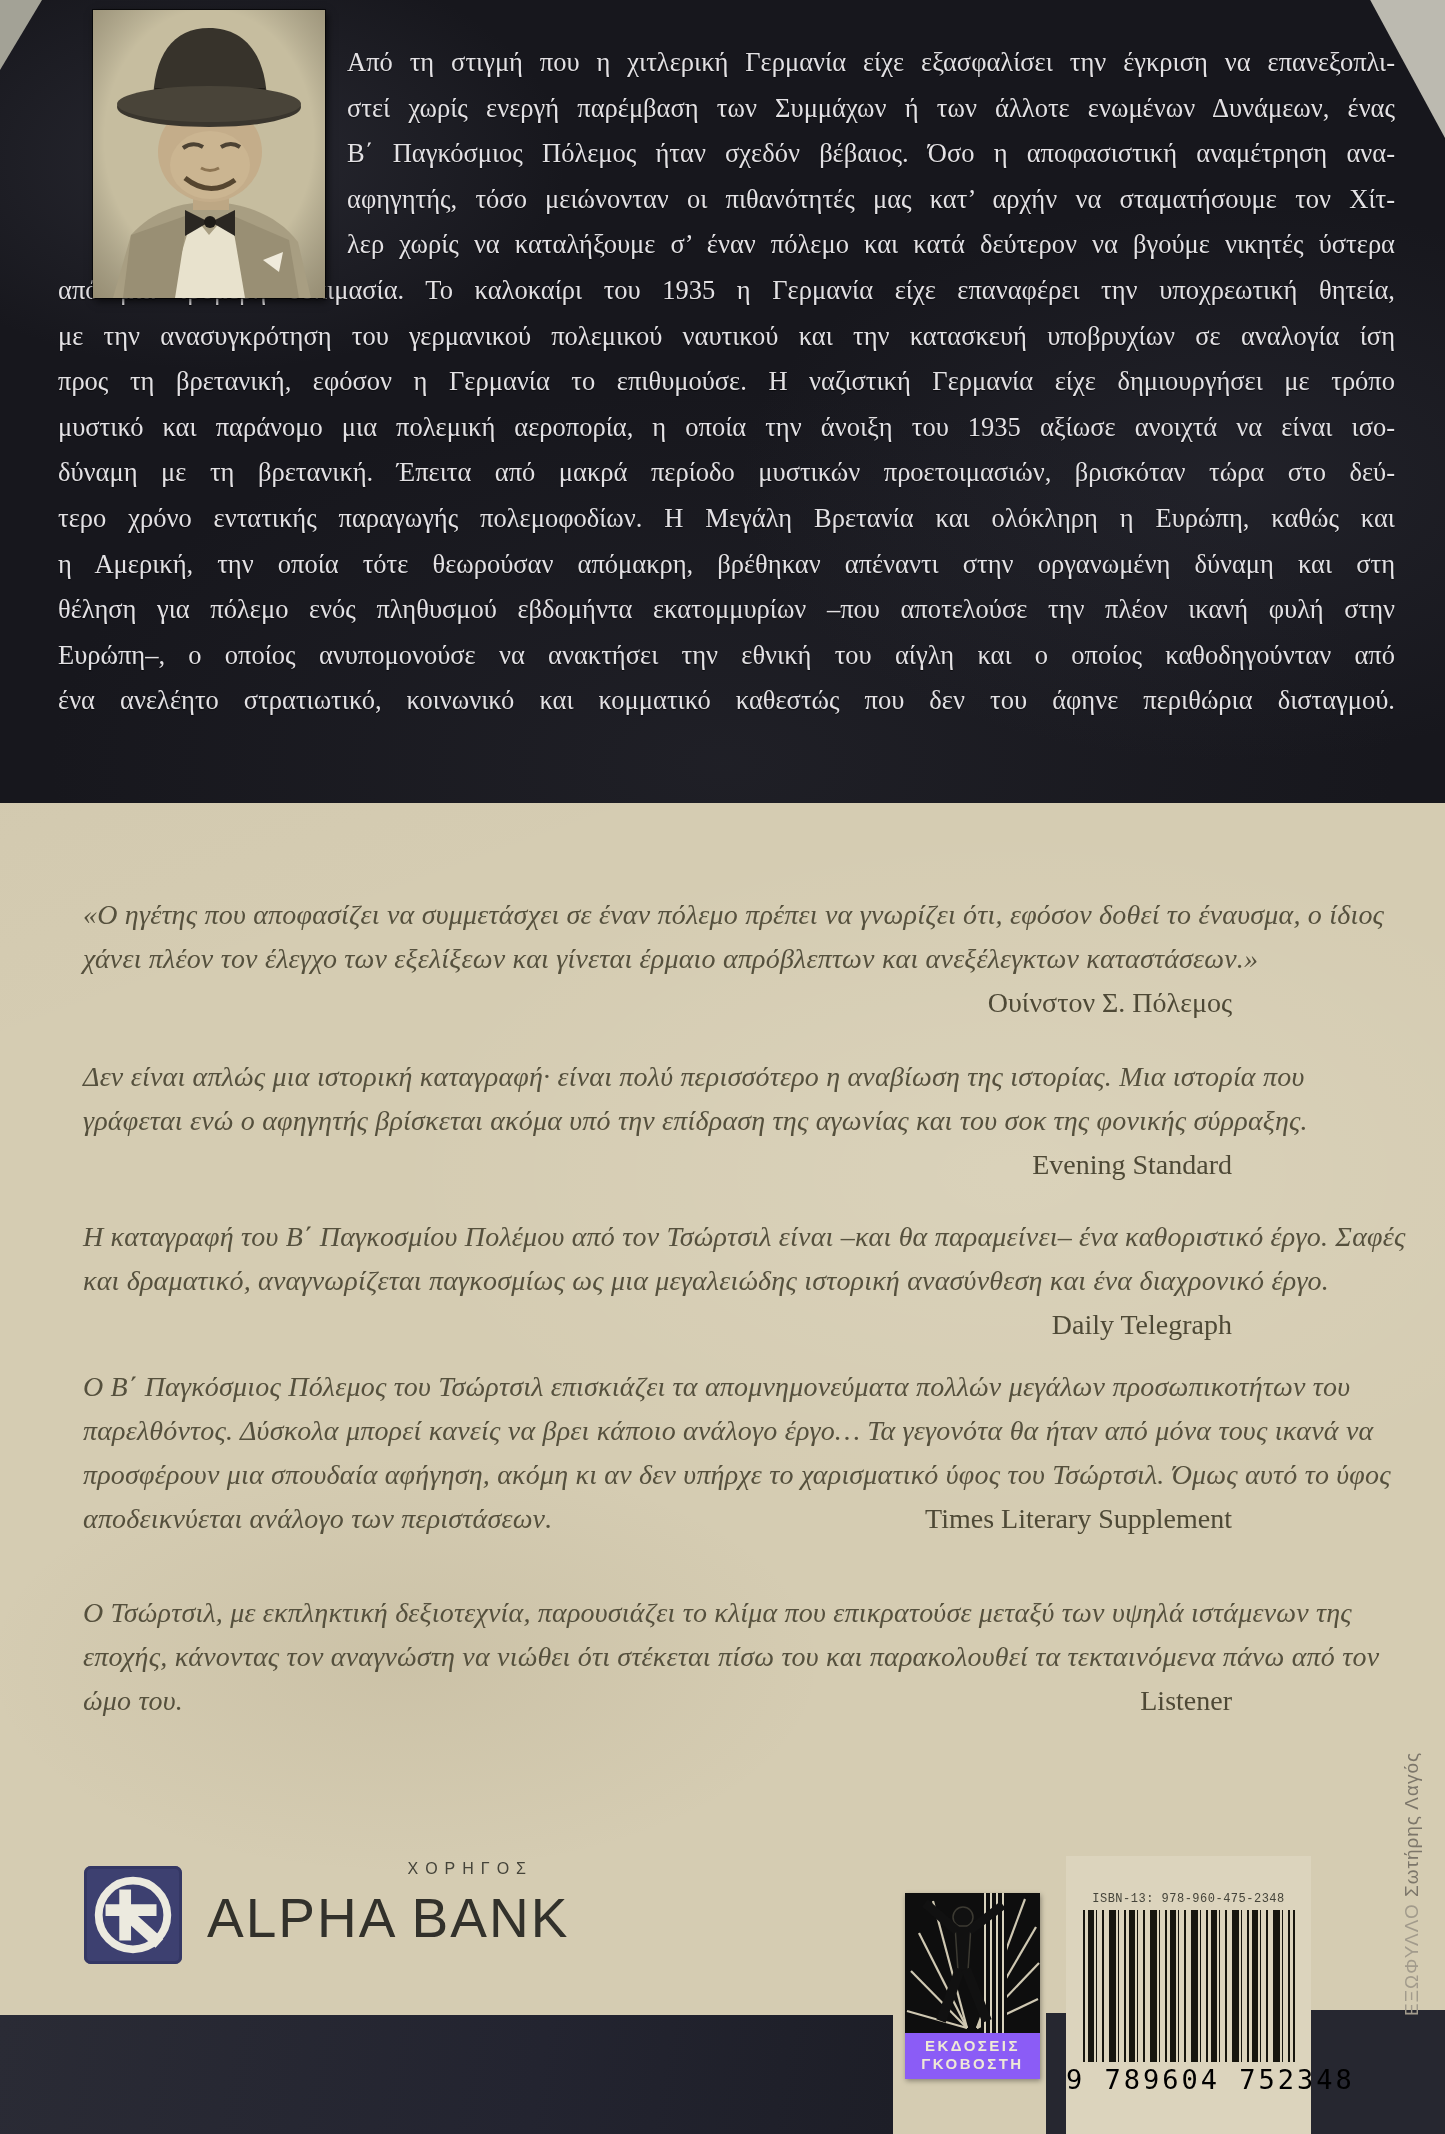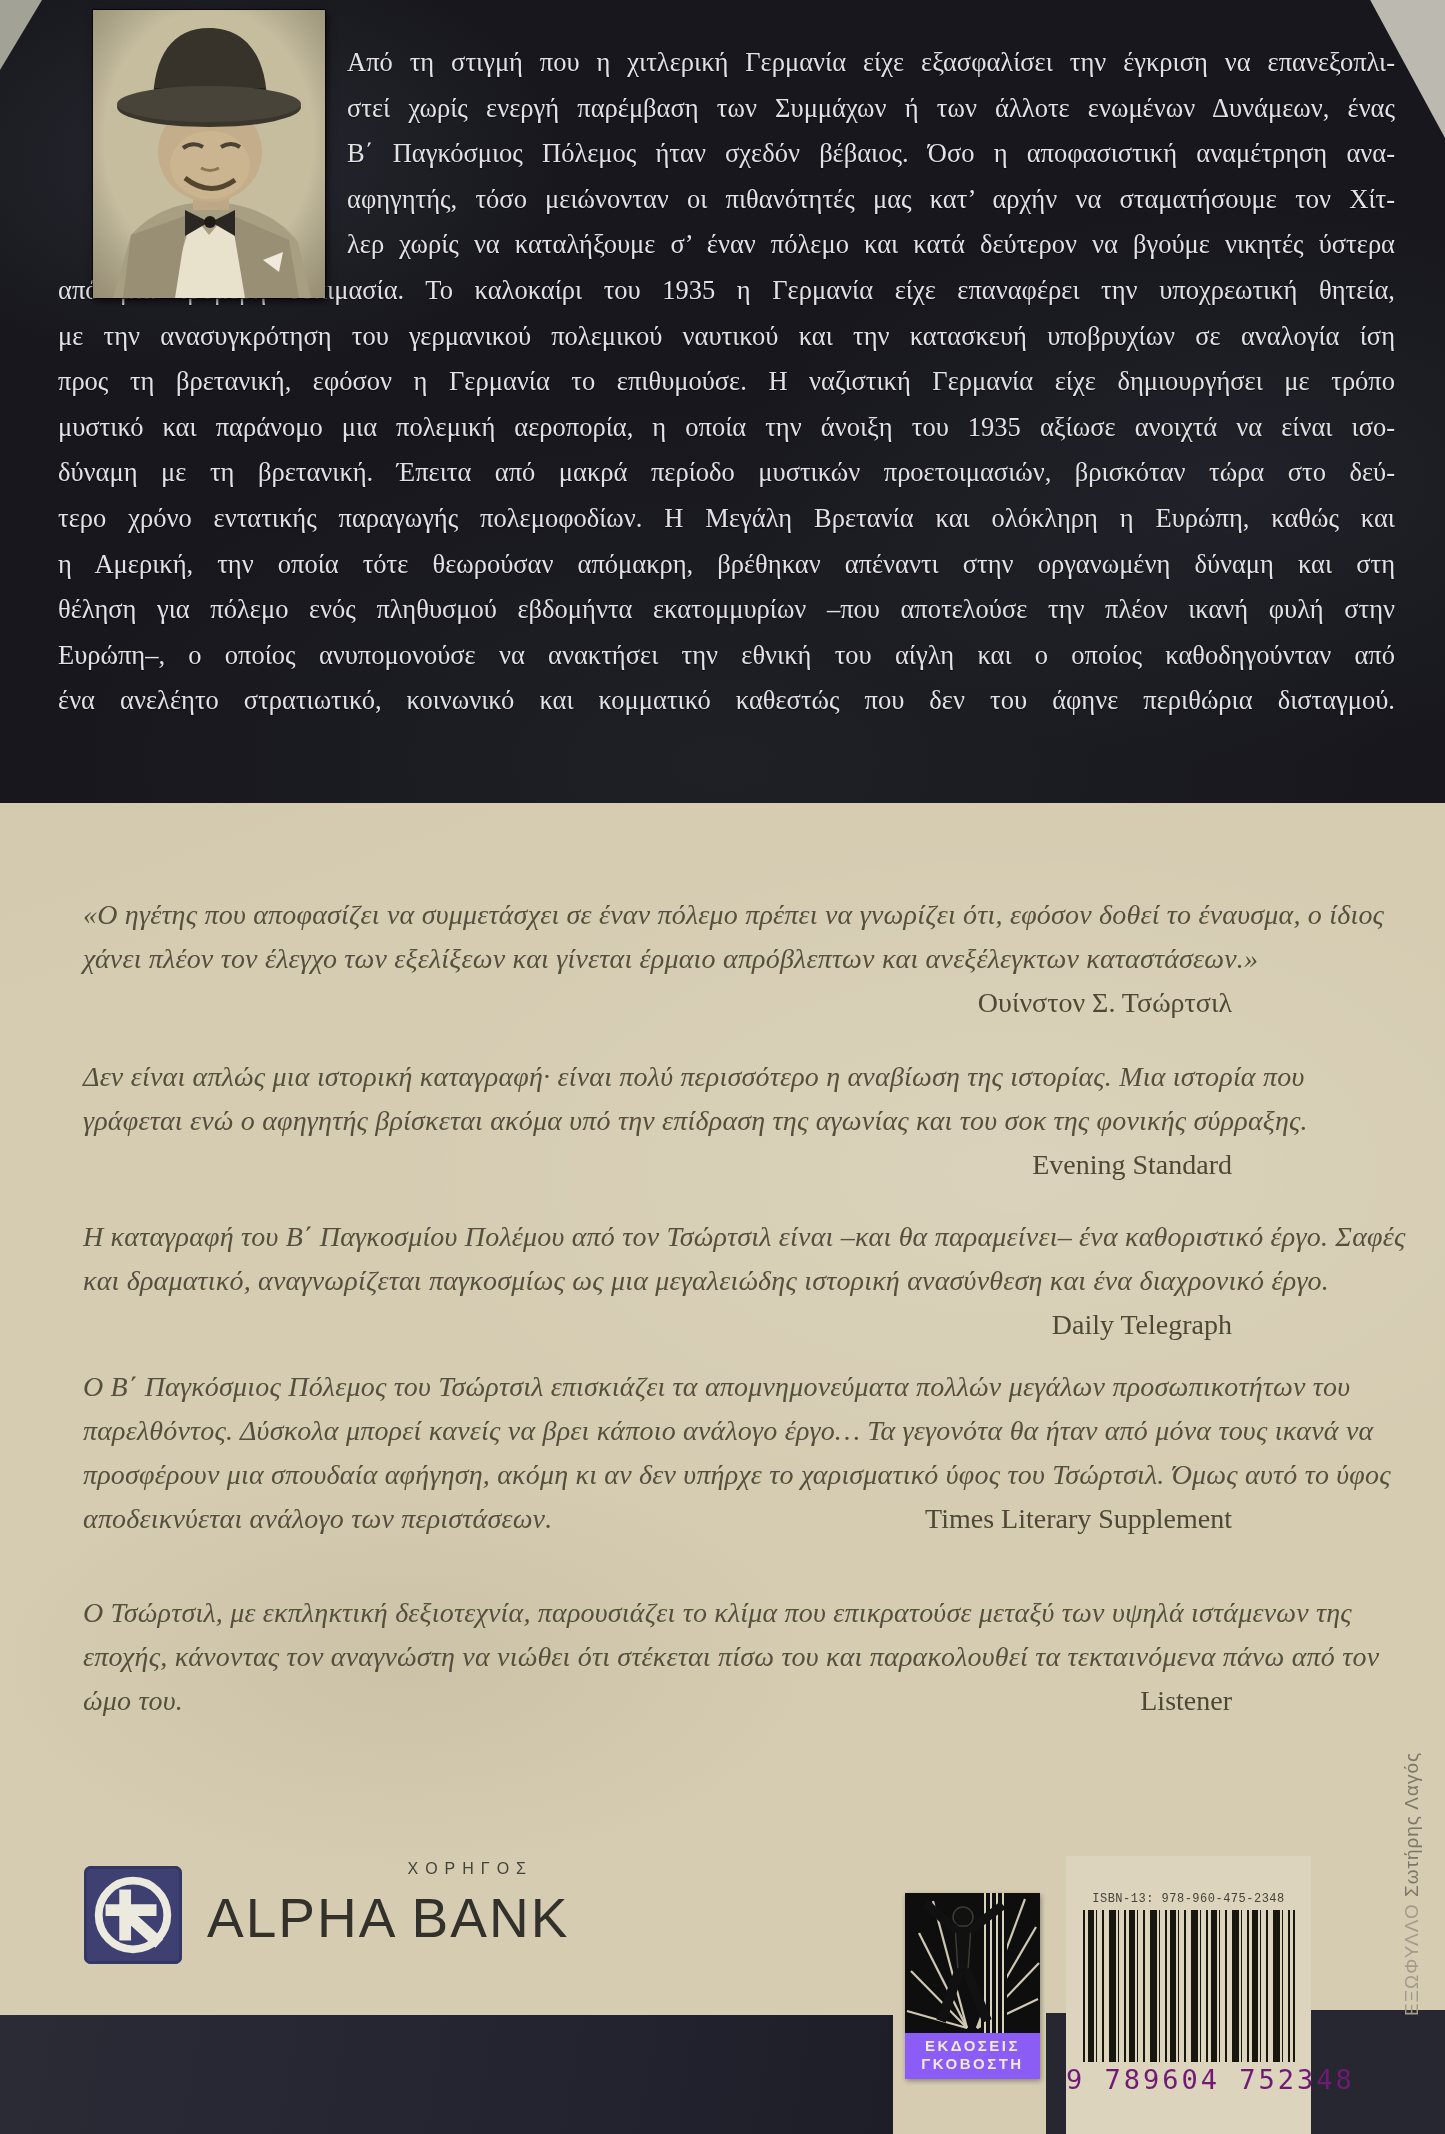--- a/index.html
+++ b/index.html
@@ -56,21 +56,21 @@
   .barcode-bars{width:212px;height:152px;margin:4px auto 0 auto;
      background:
       repeating-linear-gradient(90deg,
         #17160f 0 2px, transparent 2px 5px,
         #17160f 5px 11px, transparent 11px 13px,
         #17160f 13px 14px, transparent 14px 19px,
         #17160f 19px 21px, transparent 21px 26px,
         #17160f 26px 33px, transparent 33px 35px,
         #17160f 35px 36px, transparent 36px 41px);}
   .barcode-number{font-family:"DejaVu Sans Mono", monospace;font-size:27px;letter-spacing:3px;
-     color:#701a75;text-align:center;margin-top:2px;white-space:nowrap;}
+     color:#000000;text-align:center;margin-top:2px;white-space:nowrap;}
   
   .strip{position:absolute;background:#262730;}
   .strip-left{left:0;top:2015px;width:893px;height:119px;
      background:linear-gradient(100deg,#2a2b35 0%, #232430 60%, #1d1e27 100%);}
   .strip-mid{left:1046px;top:2013px;width:23px;height:121px;}
   .strip-right{left:1308px;top:2010px;width:137px;height:124px;}
   
   .credit{position:absolute;right:22px;top:1676px;height:340px;
      writing-mode:vertical-rl;transform:rotate(180deg);
      font-family:"Liberation Sans", sans-serif;font-size:19px;letter-spacing:1px;
@@ -145,21 +145,21 @@
         <path d="M62,78 L172,78 L176,92 L58,92 Z" fill="#211e19"></path>
         <ellipse cx="116" cy="97" rx="92" ry="20" fill="#3a362e"></ellipse>
         <ellipse cx="116" cy="94" rx="92" ry="18" fill="#494439"></ellipse>
       </svg>
     </div>
 
     <div class="quotes">
 
     <div class="quote-block">
         <div class="quote-text">«Ο ηγέτης που αποφασίζει να συμμετάσχει σε έναν πόλεμο πρέπει να γνωρίζει ότι, εφόσον δοθεί το έναυσμα, ο ίδιος χάνει πλέον τον έλεγχο των εξελίξεων και γίνεται έρμαιο απρόβλεπτων και ανεξέλεγκτων καταστάσεων.»</div>
-        <div class="quote-attr">Ουίνστον Σ. Τσώρτσιλ</div>
+        <div class="quote-attr">Ουίνστον Σ. Πόλεμος</div>
       </div>
         <div class="quote-block">
         <div class="quote-text">Δεν είναι απλώς μια ιστορική καταγραφή· είναι πολύ περισσότερο η αναβίωση της ιστορίας. Μια ιστορία που γράφεται ενώ ο αφηγητής βρίσκεται ακόμα υπό την επίδραση της αγωνίας και του σοκ της φονικής σύρραξης.</div>
         <div class="quote-attr">Evening Standard</div>
       </div>
         <div class="quote-block">
         <div class="quote-text">Η καταγραφή του Β΄ Παγκοσμίου Πολέμου από τον Τσώρτσιλ είναι –και θα παραμείνει– ένα καθοριστικό έργο. Σαφές και δραματικό, αναγνωρίζεται παγκοσμίως ως μια μεγαλειώδης ιστορική ανασύνθεση και ένα διαχρονικό έργο.</div>
         <div class="quote-attr">Daily Telegraph</div>
       </div>
         <div class="quote-block inline-attr">

